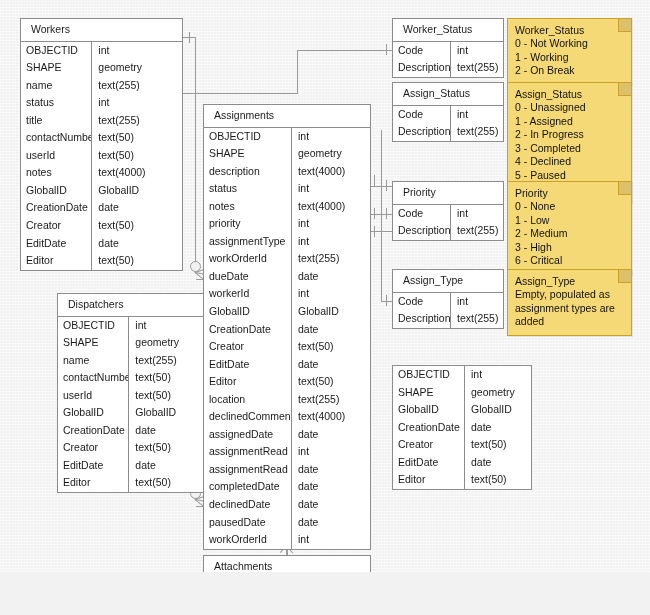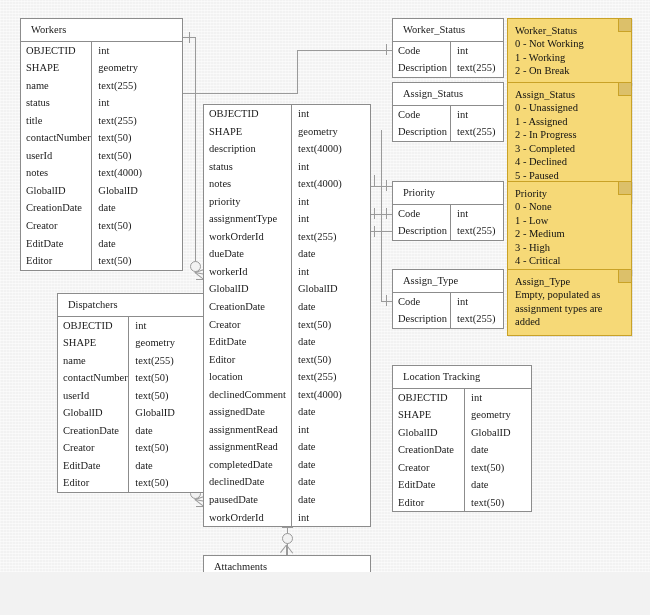--- a/index.html
+++ b/index.html
@@ -10,21 +10,21 @@
   }
   #canvas {
     position: relative;
     width: 650px;
     height: 572px;
     background-color: #f2f2f2;
     background-image:
       repeating-linear-gradient(0deg, rgba(255,255,255,.55) 0 1px, rgba(0,0,0,0) 1px 3px),
       repeating-linear-gradient(90deg, rgba(255,255,255,.35) 0 1px, rgba(0,0,0,0) 1px 3px);
     overflow: hidden;
-    font-family: Liberation Serif, serif;
+    font-family: Liberation Sans, sans-serif;
   }
 
   
   .table {
     position: absolute;
     background: #ffffff;
     border: 1px solid #8c8c8c;
     z-index: 5;
   }
   .table-title {
@@ -280,20 +280,21 @@
           <div class="ftype">date</div>
         </div>
         <div class="row">
           <div class="fname">Editor</div>
           <div class="ftype">text(50)</div>
         </div>
       </div>
   </div>
 
   <div class="table t-assignments" id="tbl-assignments">
+    <div class="table-title">Assignments</div>
     <div class="rows">
         <div class="row">
           <div class="fname">OBJECTID</div>
           <div class="ftype">int</div>
         </div>
         <div class="row">
           <div class="fname">SHAPE</div>
           <div class="ftype">geometry</div>
         </div>
         <div class="row">
@@ -437,21 +438,20 @@
           <div class="ftype">int</div>
         </div>
         <div class="row">
           <div class="fname">Description</div>
           <div class="ftype">text(255)</div>
         </div>
       </div>
   </div>
 
   <div class="table t-loctrack" id="tbl-loctrack">
-    <div class="table-title">Location Tracking</div>
     <div class="rows">
         <div class="row">
           <div class="fname">OBJECTID</div>
           <div class="ftype">int</div>
         </div>
         <div class="row">
           <div class="fname">SHAPE</div>
           <div class="ftype">geometry</div>
         </div>
         <div class="row">
@@ -494,21 +494,21 @@
 
   <div class="note" id="note-assign-status">
     <span class="fold"></span>
     <span class="nt-title">Assign_Status</span>
     <span class="nt-body"><span class="nt-line">0 - Unassigned</span><span class="nt-line">1 - Assigned</span><span class="nt-line">2 - In Progress</span><span class="nt-line">3 - Completed</span><span class="nt-line">4 - Declined</span><span class="nt-line">5 - Paused</span><span class="nt-line">6 - Canceled</span></span>
   </div>
 
   <div class="note" id="note-priority">
     <span class="fold"></span>
     <span class="nt-title">Priority</span>
-    <span class="nt-body"><span class="nt-line">0 - None</span><span class="nt-line">1 - Low</span><span class="nt-line">2 - Medium</span><span class="nt-line">3 - High</span><span class="nt-line">4 - Critical</span></span>
+    <span class="nt-body"><span class="nt-line">0 - None</span><span class="nt-line">1 - Low</span><span class="nt-line">2 - Medium</span><span class="nt-line">3 - High</span><span class="nt-line">6 - Critical</span></span>
   </div>
 
   <div class="note" id="note-assign-type">
     <span class="fold"></span>
     <span class="nt-title">Assign_Type</span>
     <span class="nt-body"><span class="nt-line">Empty, populated as</span><span class="nt-line">assignment types are added</span></span>
   </div>
 
 </div>
 

